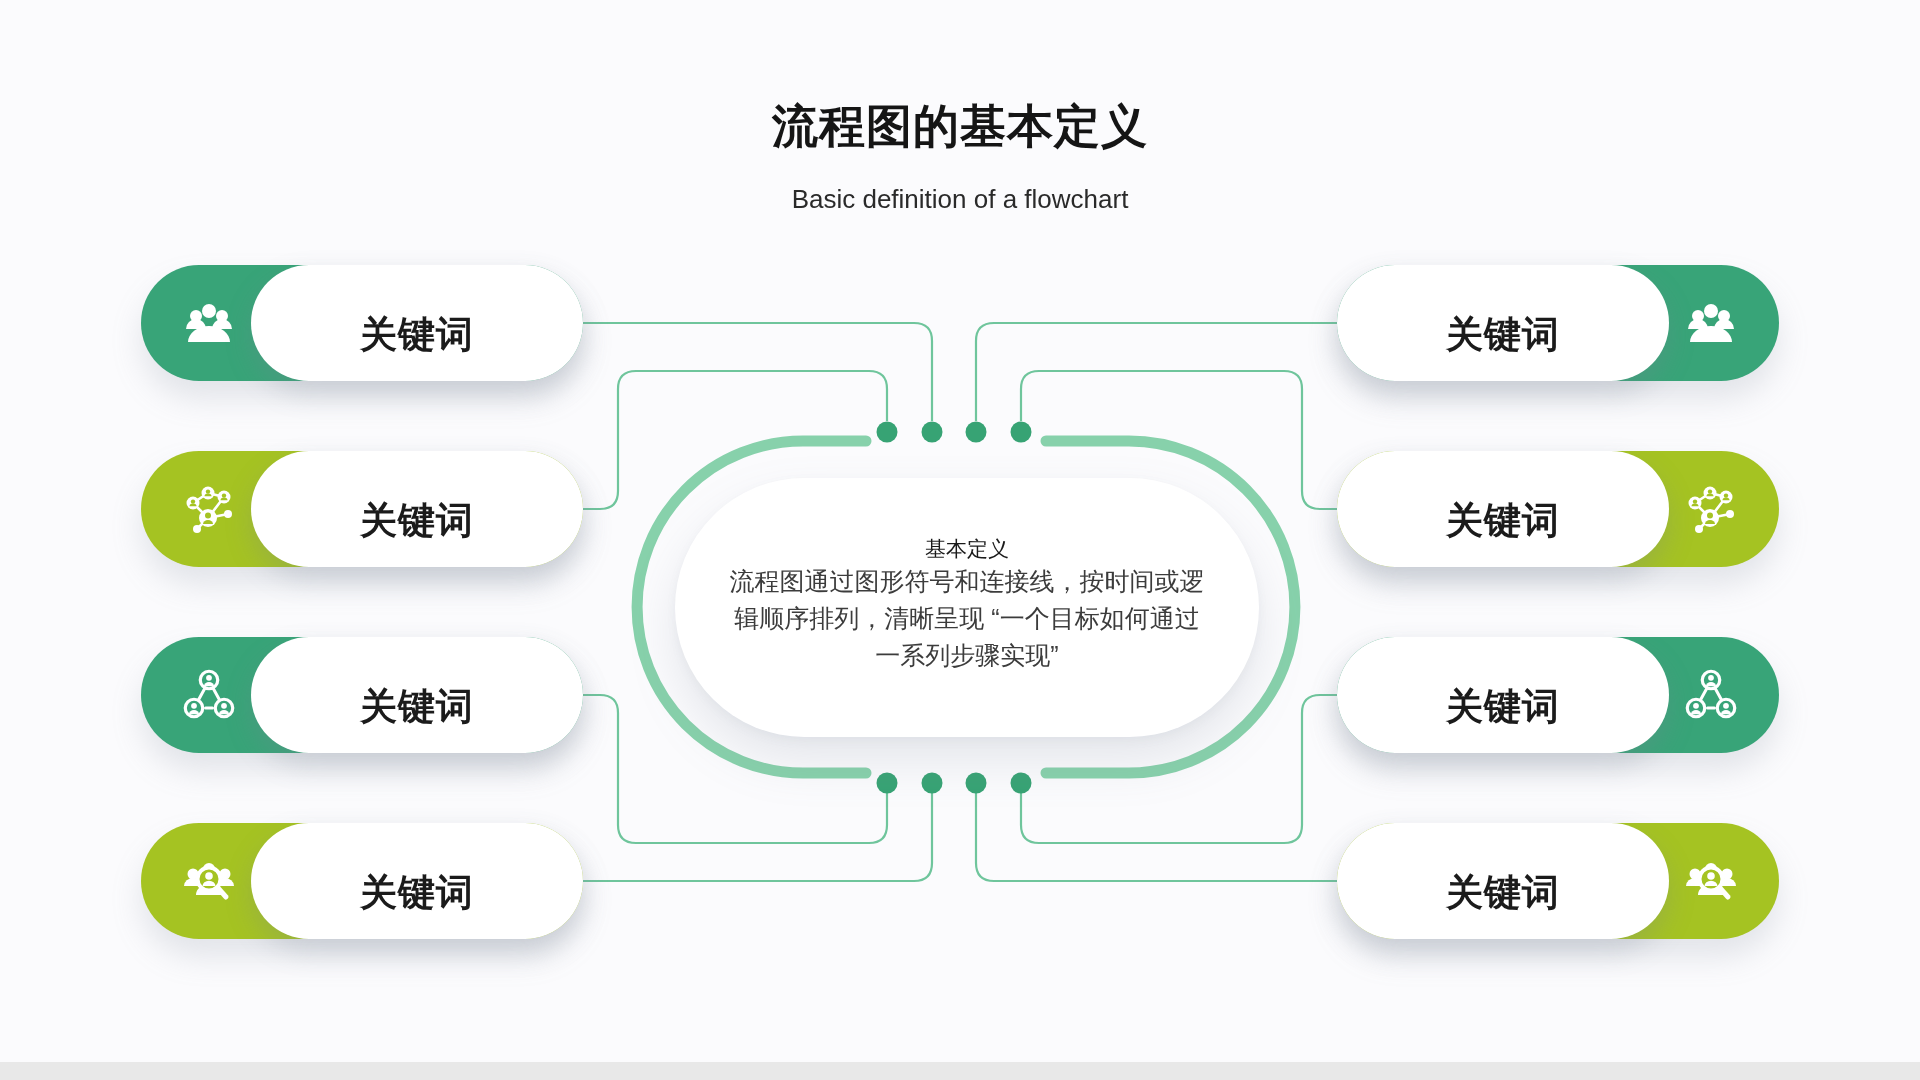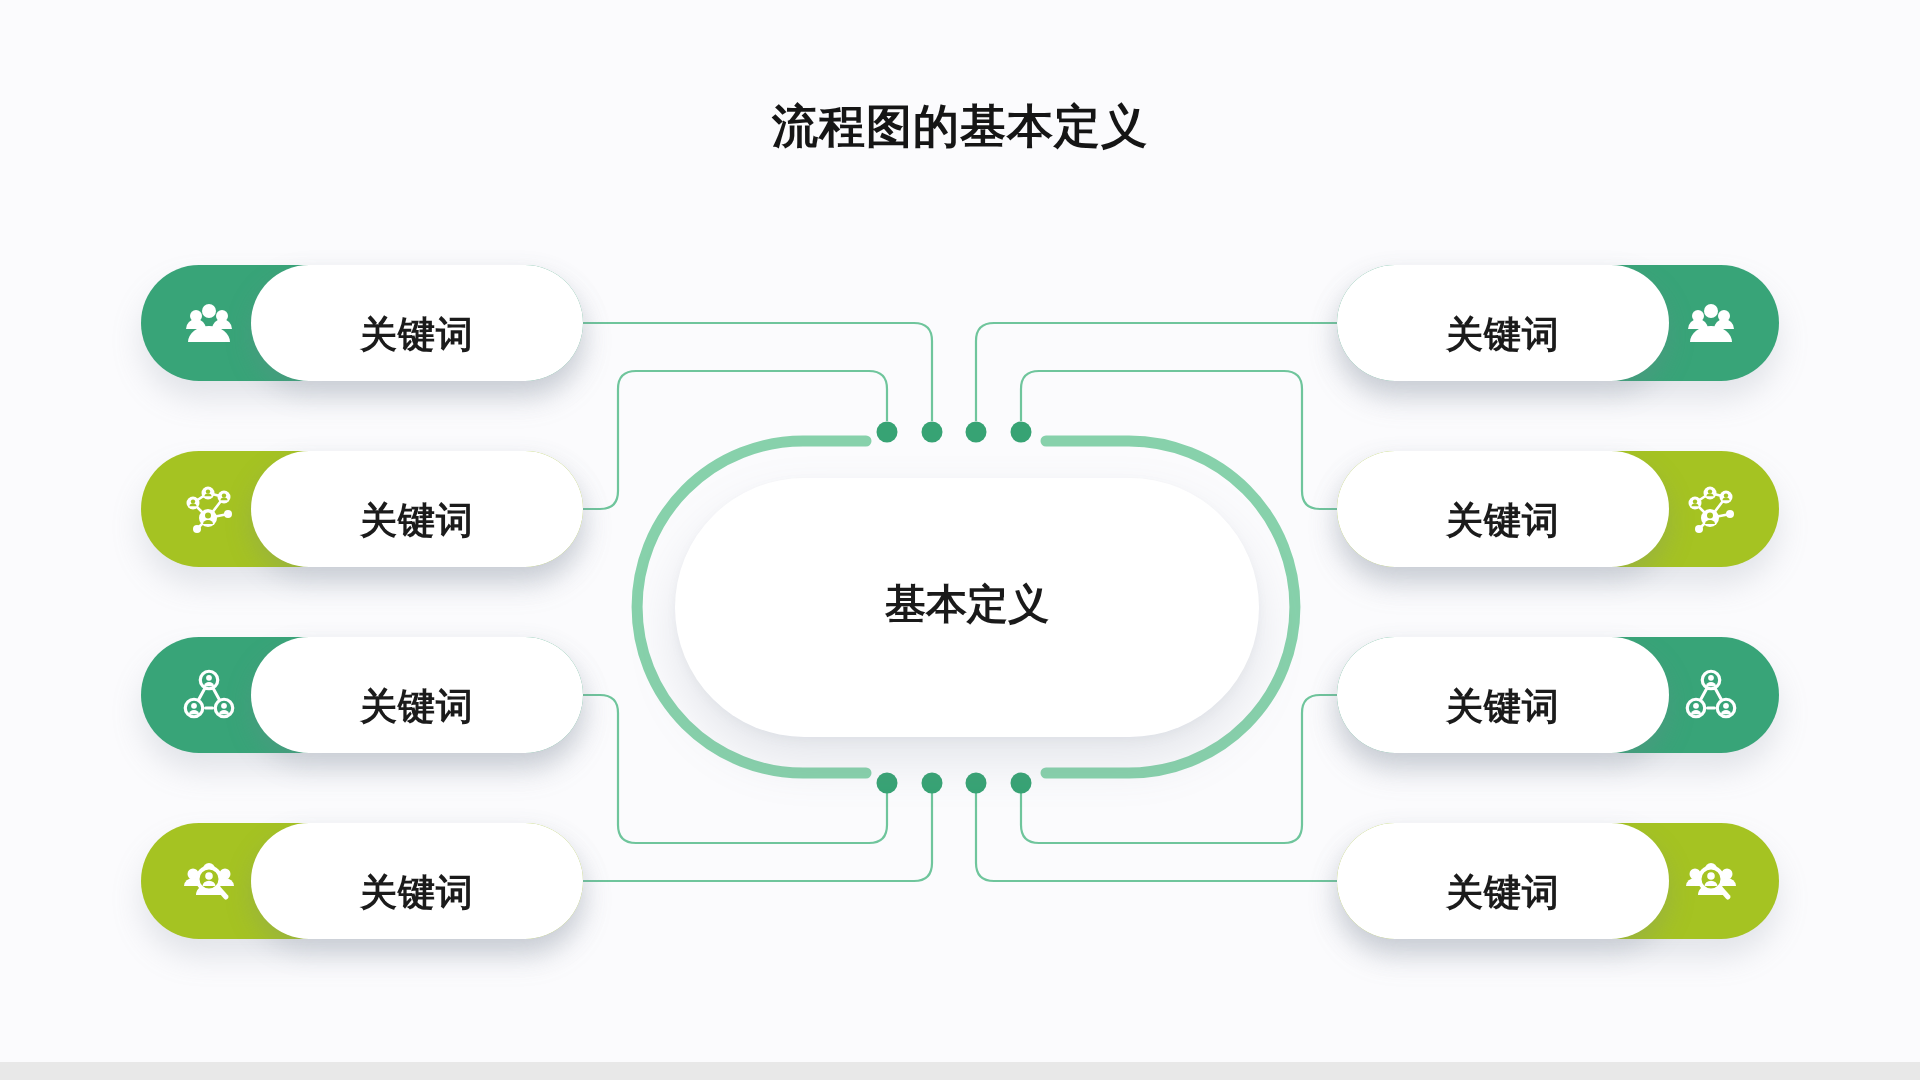--- a/index.html
+++ b/index.html
@@ -21,21 +21,21 @@
   .ring{fill:none;stroke:#87d1ab;stroke-width:11px;stroke-linecap:round;}
   .node-dot{fill:#37a374;}
   
   .center-card{
     position:absolute;left:675px;top:478px;width:584px;height:259px;z-index:2;
     background:#ffffff;border-radius:130px;
     box-shadow:0 24px 48px rgba(125,138,155,.18), 0 4px 10px rgba(125,138,155,.08);
     display:flex;flex-direction:column;align-items:center;justify-content:center;
     padding-bottom:6px;box-sizing:border-box;
   }
-  .center-heading{font-size:41px;font-weight:700;color:#1a1a1a;margin-bottom:0;}
+  .center-heading{font-size:21px;font-weight:400;color:#1a1a1a;margin-bottom:0;}
   .center-body{
     font-size:25px;line-height:37px;color:#3c3c3c;text-align:center;
     white-space:pre-line;
   }
   
   .pill{
     position:absolute;width:442px;height:116px;border-radius:58px;z-index:2;
     box-shadow:0 18px 30px rgba(140,150,162,.22);
     --pc:#38a478;background:var(--pc);
   }
@@ -58,20 +58,21 @@
   .pL2{left:141px;top:637px;} .pL3{left:141px;top:823px;}
   .pR0{left:1337px;top:265px;} .pR1{left:1337px;top:451px;}
   .pR2{left:1337px;top:637px;} .pR3{left:1337px;top:823px;}
 </style>
 </head>
 <body>
 
 <div class="canvas">
 
   <div class="page-title">流程图的基本定义</div>
+  <div class="page-subtitle">Basic definition of a flowchart</div>
 
   <svg class="wires" width="1920" height="1080" viewBox="0 0 1920 1080">
 
     <path class="wire" d="M 581 323 L 914 323 Q 932 323 932 341 L 932 421"></path>
     <path class="wire" d="M 581 509 L 600 509 Q 618 509 618 491 L 618 389 Q 618 371 636 371 L 869 371 Q 887 371 887 389 L 887 421"></path>
     <path class="wire" d="M 581 695 L 600 695 Q 618 695 618 713 L 618 825 Q 618 843 636 843 L 869 843 Q 887 843 887 825 L 887 793"></path>
     <path class="wire" d="M 581 881 L 914 881 Q 932 881 932 863 L 932 793"></path>
 
     <path class="wire" d="M 1339 323 L 994 323 Q 976 323 976 341 L 976 421"></path>
     <path class="wire" d="M 1339 509 L 1320 509 Q 1302 509 1302 491 L 1302 389 Q 1302 371 1284 371 L 1039 371 Q 1021 371 1021 389 L 1021 421"></path>
@@ -86,20 +87,23 @@
     <circle class="node-dot" cx="976" cy="432" r="10.5"></circle>
     <circle class="node-dot" cx="1021" cy="432" r="10.5"></circle>
     <circle class="node-dot" cx="887" cy="783" r="10.5"></circle>
     <circle class="node-dot" cx="932" cy="783" r="10.5"></circle>
     <circle class="node-dot" cx="976" cy="783" r="10.5"></circle>
     <circle class="node-dot" cx="1021" cy="783" r="10.5"></circle>
   </svg>
 
   <div class="center-card">
     <div class="center-heading">基本定义</div>
+    <div class="center-body">流程图通过图形符号和连接线，按时间或逻
+辑顺序排列，清晰呈现 “一个目标如何通过
+一系列步骤实现”</div>
   </div>
 
   <div class="pill green side-left pL0">
     <svg class="cap-icon" viewBox="0 0 56 56">
       <circle cx="15" cy="21" r="6" fill="#fff"></circle>
         <circle cx="28" cy="16" r="7" fill="#fff"></circle>
         <circle cx="41" cy="21" r="6" fill="#fff"></circle>
       <path d="M5 34a10 10 0 0 1 20 0z" fill="#fff"></path>
         <path d="M31 34a10 10 0 0 1 20 0z" fill="#fff"></path>
       <path d="M7 47a21 16 0 0 1 42 0z" fill="#fff"></path>

